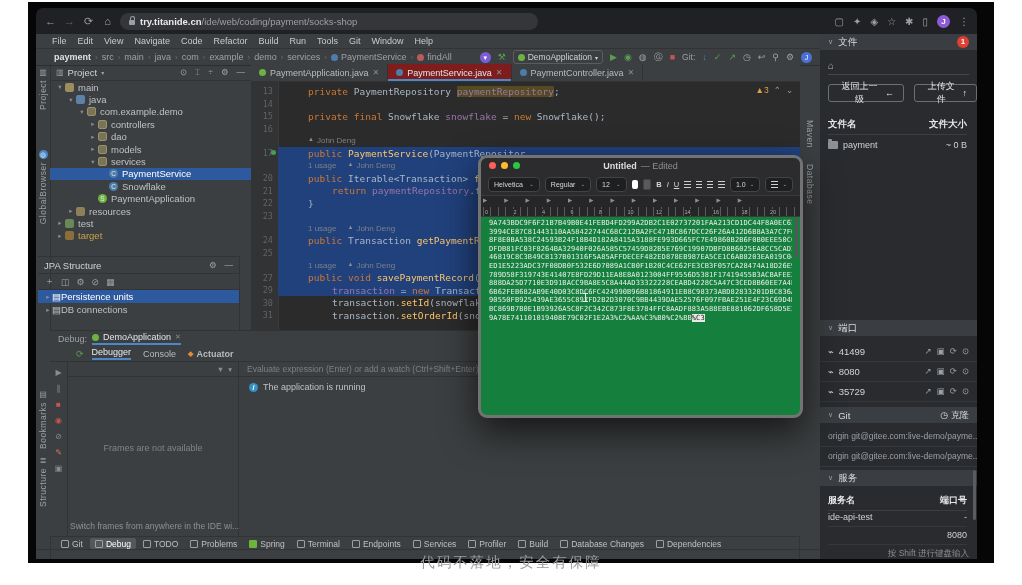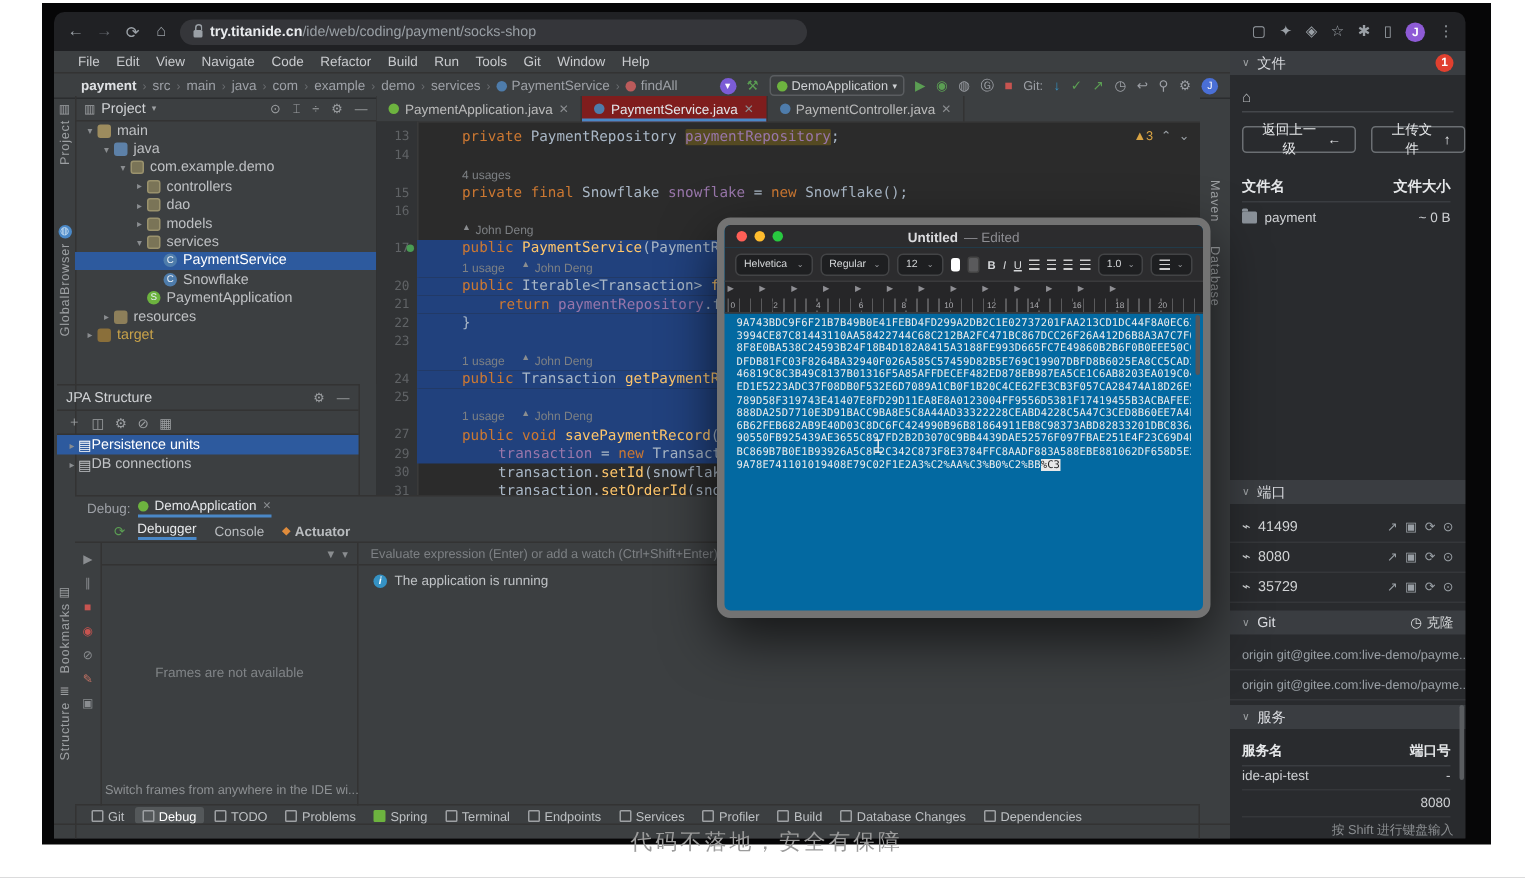--- a/index.html
+++ b/index.html
@@ -116,21 +116,21 @@
   .filerow{position:absolute;left:8px;right:10px;display:flex;align-items:center;font-size:9px;color:#cfd1d4}
   .mini-folder{width:10px;height:8px;background:#8a9199;border-radius:1px;position:relative;margin-right:5px;flex:none}
   .mini-folder:before{content:"";position:absolute;top:-2px;left:0;width:4px;height:2px;background:#8a9199;border-radius:1px 1px 0 0}
   .portrow{position:absolute;left:0;right:0;height:20px;border-bottom:1px solid #35373a;display:flex;align-items:center;padding:0 8px;gap:5px;font-size:9.5px;color:#d2d4d6}
   .portrow .ics{margin-left:auto;display:flex;gap:5px;color:#9aa0a6;font-size:8.5px}
   .remrow{position:absolute;left:0;right:0;height:20px;border-bottom:1px solid #35373a;display:flex;align-items:center;padding:0 8px;font-size:8.5px;color:#9aa0a6;white-space:nowrap;overflow:hidden}
   .clone-btn{margin-left:auto;display:flex;align-items:center;gap:3px;font-size:9px;color:#d2d4d6}
   .ime{position:absolute;right:8px;font-size:8.5px;color:#8a8d90}
   .scrollthumb{position:absolute;right:1px;width:3px;height:50px;background:#5a5d60;border-radius:2px}
   
-  .tewin{position:absolute;left:478px;top:145px;width:319px;height:257px;background:#0369a1;border-radius:9px;box-shadow:0 14px 36px rgba(0,0,0,.65);z-index:50;overflow:hidden;border:5px solid #737373}
+  .tewin{position:absolute;left:478px;top:155px;width:319px;height:257px;background:#15803d;border-radius:9px;box-shadow:0 14px 36px rgba(0,0,0,.65);z-index:50;overflow:hidden;border:3px solid #737373}
   .te-title{height:15px;background:#2c2c2e;position:relative;display:flex;align-items:center;justify-content:center;font-size:9px;color:#8e8e93}
   .te-title b{color:#dcdcdf;margin-right:4px}
   .lights{position:absolute;left:8px;top:4px;display:flex;gap:5px}
   .light{width:7px;height:7px;border-radius:50%}
   .l-r{background:#ff5f57}.l-y{background:#febc2e}.l-g{background:#28c840}
   .te-tools{height:22px;background:#2c2c2e;border-bottom:1px solid #3a3a3c;display:flex;align-items:center;gap:5px;padding:0 7px}
   .te-sel{background:#1e1f21;border:1px solid #434446;border-radius:4px;height:13px;display:flex;align-items:center;justify-content:space-between;padding:0 5px;font-size:7px;color:#d6d8da;gap:4px}
   .te-sel .c{font-size:5.5px;color:#9a9ca0}
   .well{width:9px;height:9px;border-radius:2px}
   .well.w1{background:#fff}.well.w2{background:#5a5a5c;border:1px solid #444}
@@ -354,20 +354,25 @@
                 <span class="ic spring">S</span>
                 <span>PaymentApplication</span>
               </div>
               <div class="tree-row" style="padding-left: 17px;">
                 <span class="chev">▸</span>
                 <span class="ic folder-res"></span>
                 <span>resources</span>
               </div>
               <div class="tree-row" style="padding-left: 6px;">
                 <span class="chev">▸</span>
+                <span class="ic folder-test"></span>
+                <span>test</span>
+              </div>
+              <div class="tree-row" style="padding-left: 6px;">
+                <span class="chev">▸</span>
                 <span class="ic folder-ex"></span>
                 <span style="color: rgb(200, 162, 74);">target</span>
               </div>
             </div>
         </div>
 
         <div class="panel-jpa">
           <div class="p-head">
             <span>JPA Structure</span>
             <span class="sp"></span>
@@ -419,24 +424,20 @@
             <span>⌄</span>
           </div>
           <div class="code" id="codeArea">
               <div class="cline">
                 <span class="ln">13</span>
                 <span class="ctxt" style="padding-left: 30px;"><span class="k">private </span><span class="t">PaymentRepository </span><span class="hl">paymentRepository</span><span class="pl">;</span></span>
               </div>
               <div class="cline">
                 <span class="ln">14</span>
                 <span class="ctxt" style="padding-left: 30px;"></span>
-              </div>
-              <div class="cline">
-                <span class="ln"></span>
-                <span class="ctxt"><span class="inlay" style="padding-left: 30px;"><span>4 usages</span></span></span>
               </div>
               <div class="cline">
                 <span class="ln">15</span>
                 <span class="ctxt" style="padding-left: 30px;"><span class="k">private final </span><span class="t">Snowflake </span><span class="f">snowflake</span><span class="pl"> = </span><span class="k">new </span><span class="pl">Snowflake();</span></span>
               </div>
               <div class="cline">
                 <span class="ln">16</span>
                 <span class="ctxt" style="padding-left: 30px;"></span>
               </div>
               <div class="cline">

